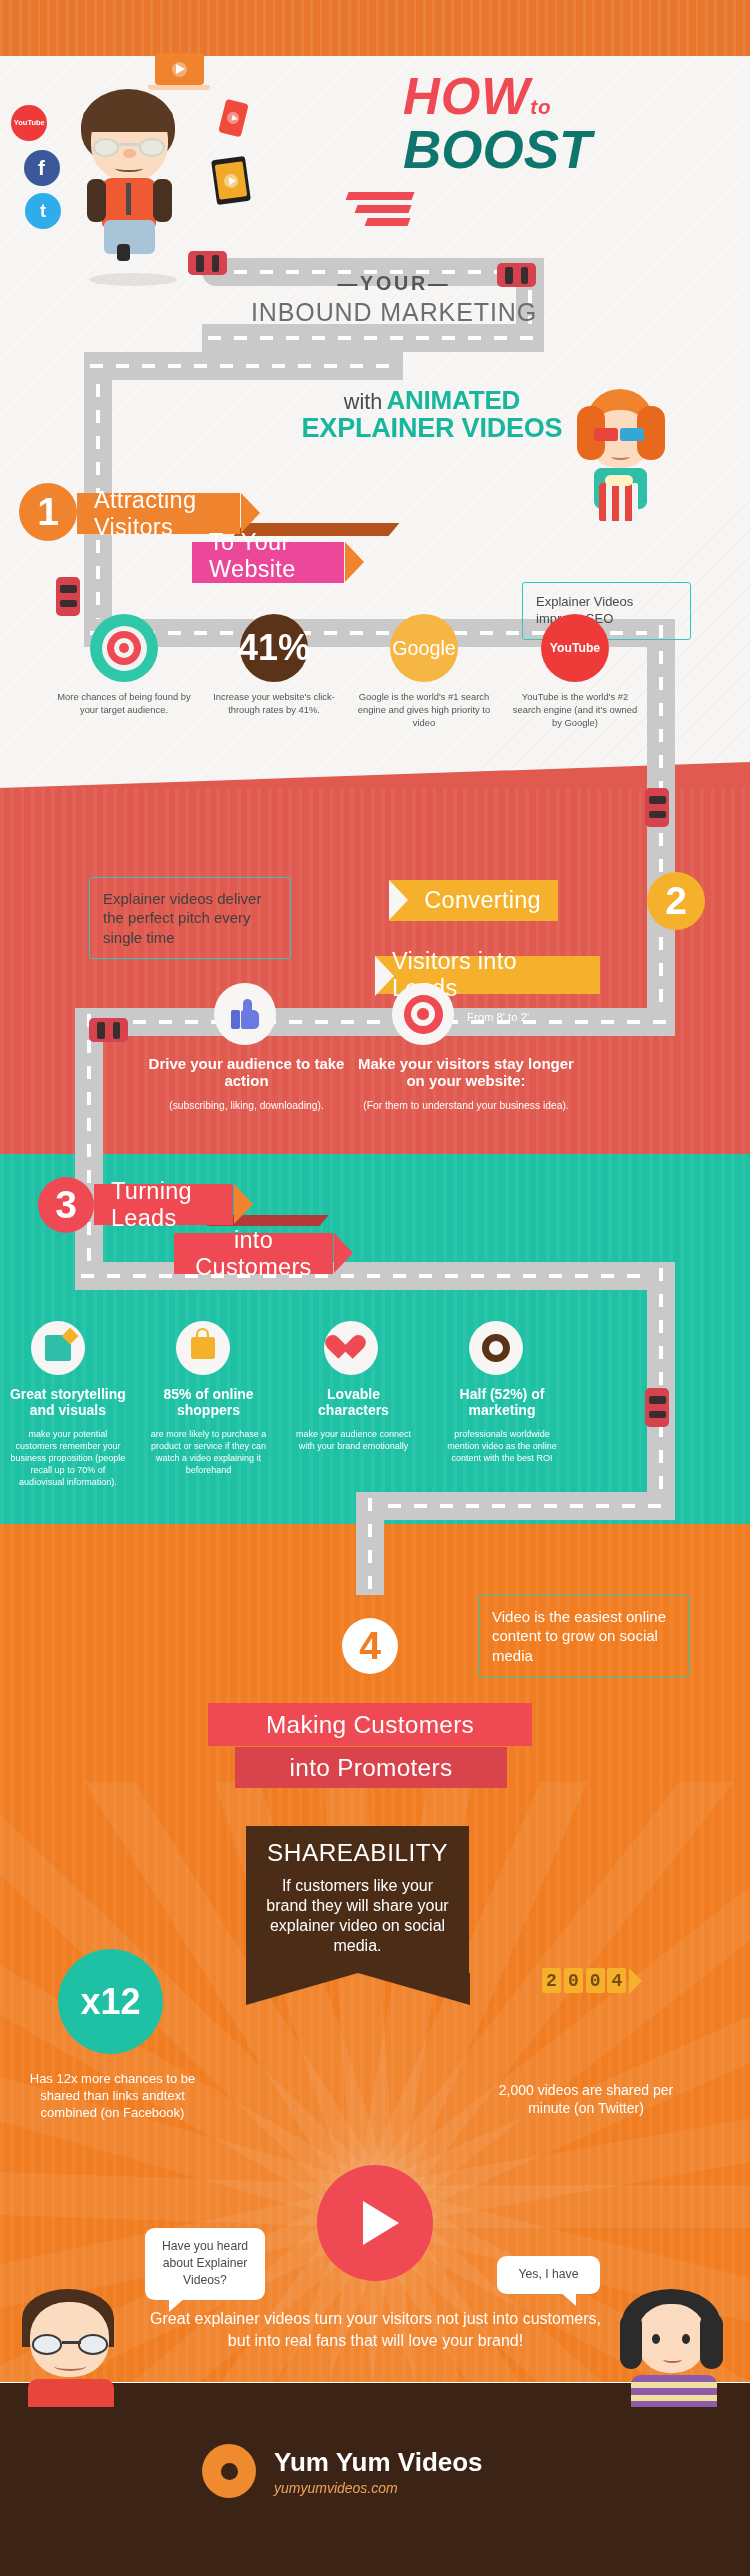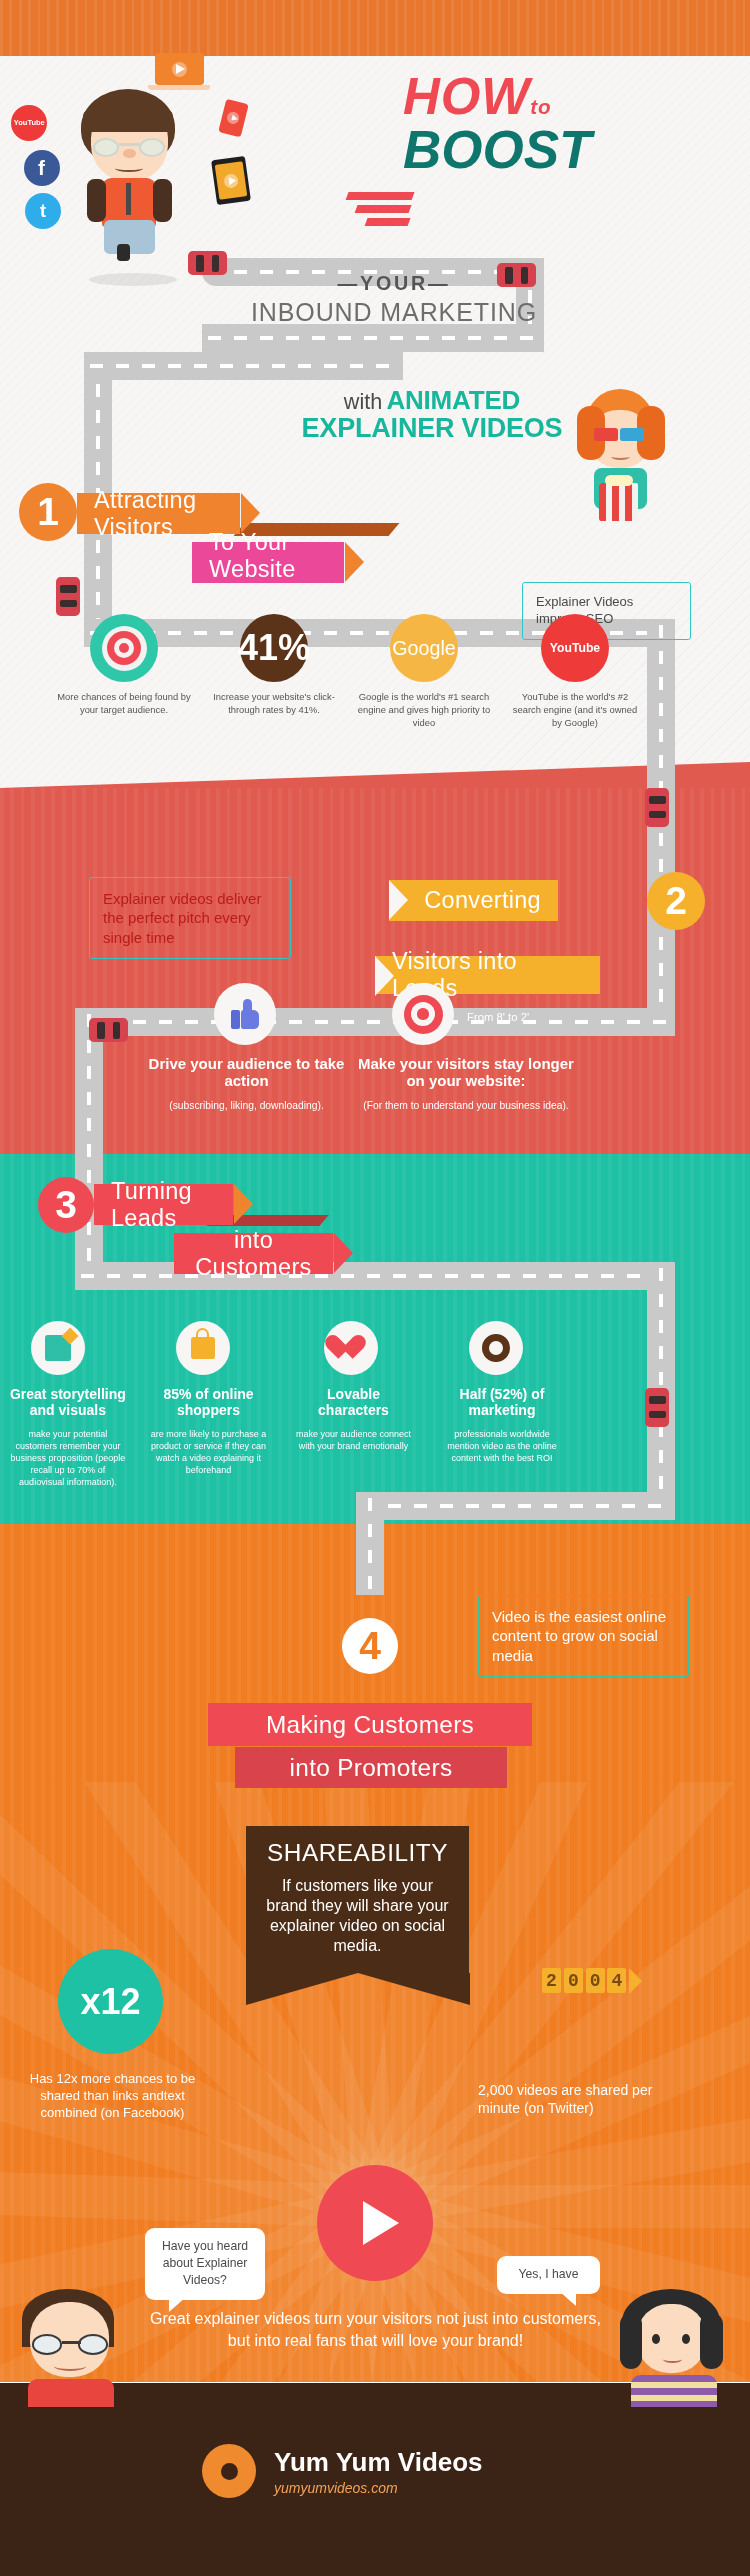--- a/index.html
+++ b/index.html
@@ -370,21 +370,21 @@
   <div class="statcol" style="left:507px; top:614px;">
     <div class="statcircle" style="background:#ef3a3a; color:#fff; font-size:12.2px; font-weight:bold;">
       <span>YouTube</span>
     </div>
     <div class="statcap cond">YouTube is the world's #2 search engine (and it's owned by Google)</div>
   </div>
 
   <div class="stepnum" style="left:647px; top:872px; width:58px; height:58px; background:#f5b12c;">
     <span>2</span>
   </div>
-  <div class="callout white" style="left:89px; top:877px; width:202px; border-color:#2ec7c2; color:#b91c1c; font-size:15px;">
+  <div class="callout white" style="left:89px; top:877px; width:202px; border-color:#2ec7c2; color:#404040; font-size:15px;">
     <span>Explainer videos deliver the perfect pitch every single time</span>
   </div>
 
   <div class="ribbon cond noarrow left-notch" style="left:389px; top:880px; width:169px; height:41px; background:#f5b12c; justify-content:flex-end;">
     <span>Converting</span>
   </div>
   <div class="ribbon cond noarrow left-notch" style="left:375px; top:956px; width:225px; height:38px; background:#f5b12c;">
     <span>Visitors into Leads</span>
   </div>
 
@@ -486,21 +486,21 @@
   </div>
   <div style="position:absolute;left:28px;top:2071px;width:169px;text-align:center;color:#fff;font-size:13px;line-height:1.3" class="cond">Has 12x more chances to be shared than links andtext combined (on Facebook)</div>
 
   <div class="counter" style="left:542px; top:1968px;">
     <span>2</span>
     <span>0</span>
     <span>0</span>
     <span>4</span>
     <span class="arrow"></span>
   </div>
-  <div style="position:absolute;left:478px;top:2081px;width:216px;color:#fff;font-size:14px;line-height:1.3">2,000 videos are shared per minute (on Twitter)</div>
+  <div style="position:absolute;left:478px;top:2081px;width:216px;text-align:center;color:#fff;font-size:14px;line-height:1.3">2,000 videos are shared per minute (on Twitter)</div>
 
   <div class="playbtn" style="left:317px; top:2165px; width:116px; height:116px;">
       <i></i>
     </div>
 
   <div class="bubble" style="left:145px; top:2228px; width:120px;">
     <span>Have you heard about Explainer Videos?</span>
   </div>
   <div class="bubble right" style="left:497px; top:2256px; width:103px;">
     <span>Yes, I have</span>

